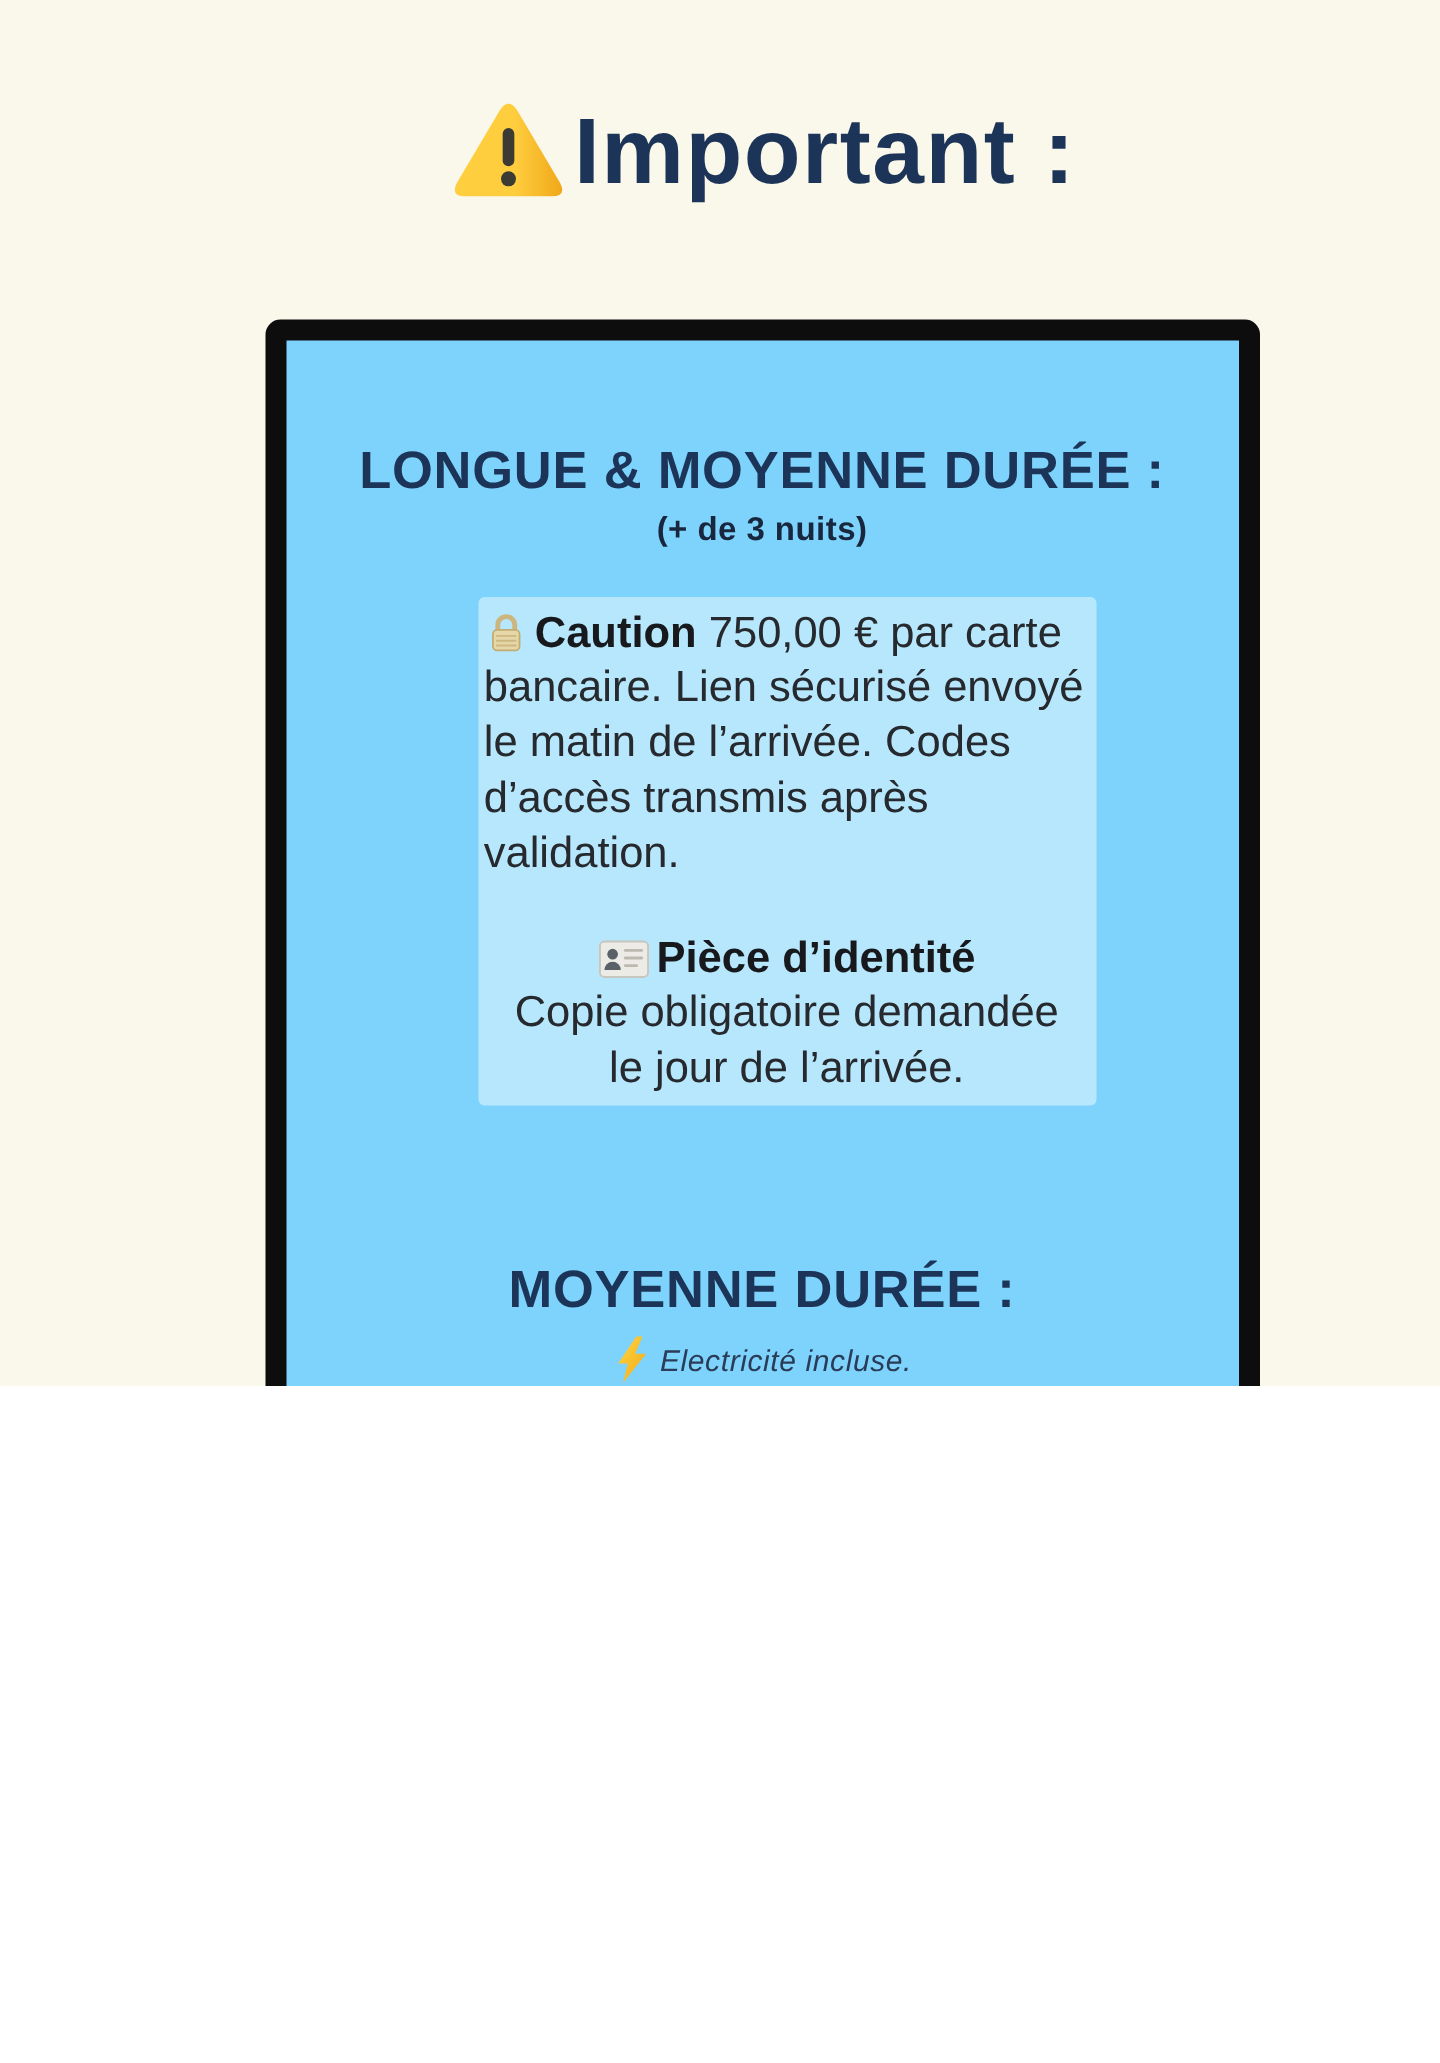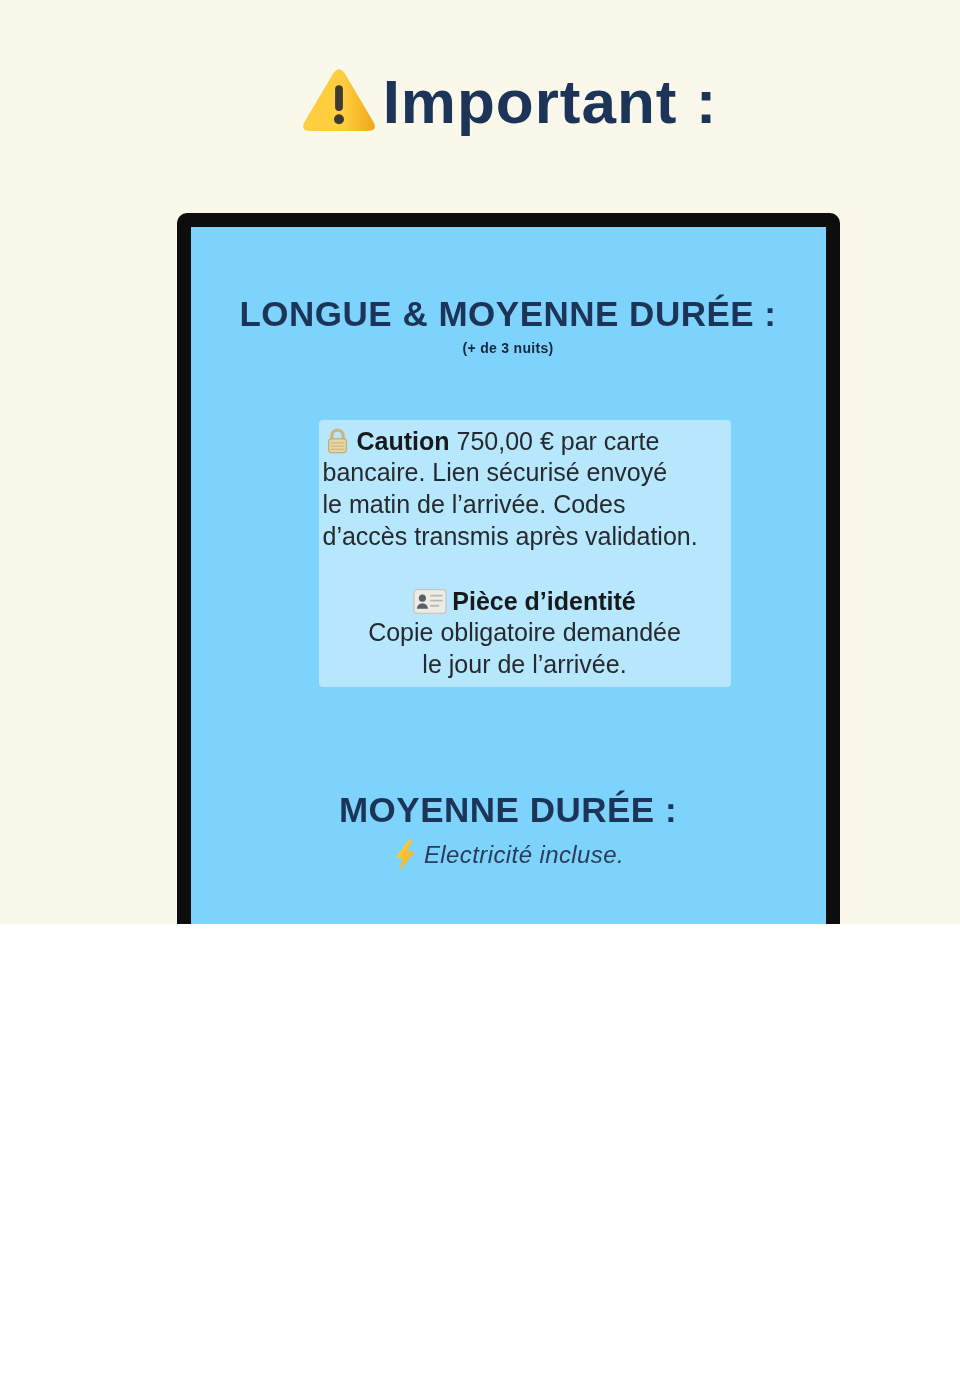--- a/index.html
+++ b/index.html
@@ -51,31 +51,31 @@
     margin: 0;
     text-align: center;
     font-size: 35px;
     font-weight: bold;
     color: #1C3457;
     letter-spacing: 0.5px;
     line-height: 1.1;
   }
   .section-subheading {
     text-align: center;
-    font-size: 14px;
+    font-size: 22px;
     font-weight: bold;
     color: #18263E;
     margin-top: 6px;
     letter-spacing: 0.3px;
   }
   
   .items {
     width: 404px;
-    margin: 64px 0 0 128px;
-    font-size: 25px;
+    margin: 32px 0 0 128px;
+    font-size: 29px;
     line-height: 1.27;
     color: #26292D;
     background: rgba(255, 255, 252, 0.45);
     padding: 6px 4px;
     border-radius: 4px;
   }
   .item { margin: 0; }
   .item + .item { margin-top: 33px; text-align: center; }
   .item strong { font-weight: bold; color: #17191C; }
   .wrap { white-space: pre-line; }
@@ -92,21 +92,21 @@
     text-align: center;
     font-size: 27px;
     font-weight: bold;
     color: #1C3457;
     letter-spacing: 0.3px;
   }
   .caution-line .inline-icon { vertical-align: -9px; margin-right: 8px; }
   .electric-line {
     margin: 10px 0 0 0;
     text-align: center;
-    font-size: 24px;
+    font-size: 20px;
     font-style: italic;
     color: #2A3C57;
     letter-spacing: 0.4px;
   }
   .electric-line .inline-icon { vertical-align: -9px; margin-right: 6px; }
 </style>
 </head>
 <body>
 
 <div class="cream-area">

